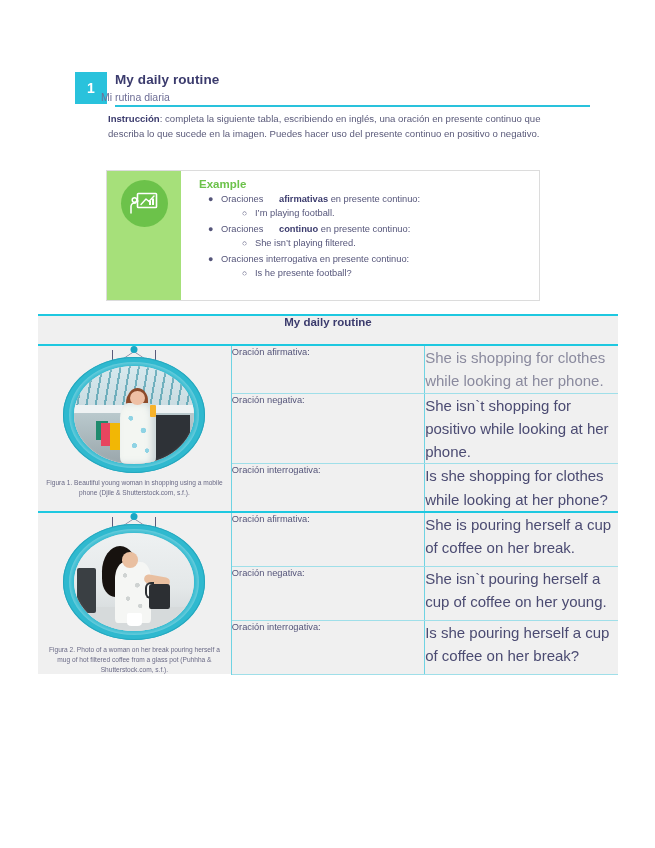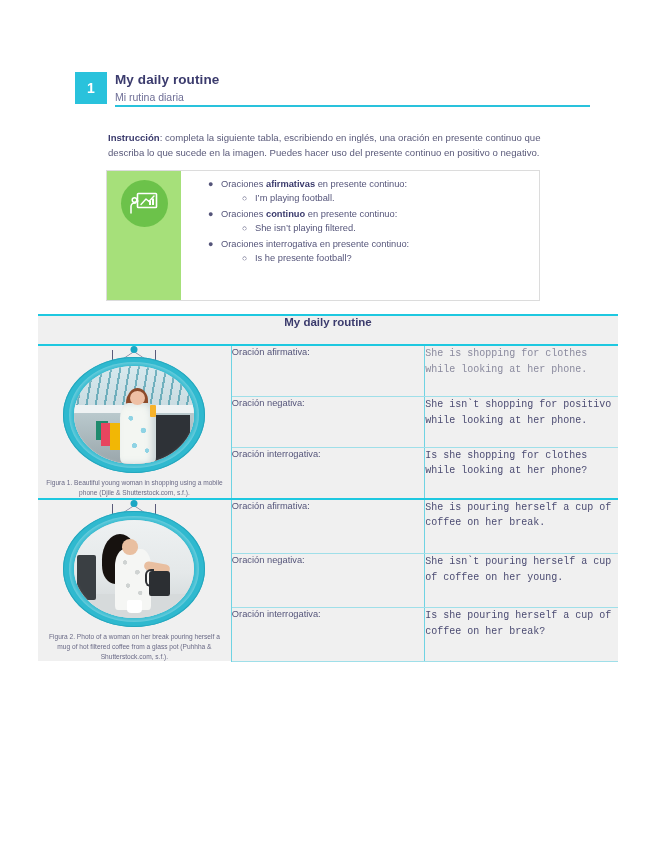--- a/index.html
+++ b/index.html
@@ -50,21 +50,21 @@
     left: 40px;
     top: 0px;
     font-size: 13.5px;
     font-weight: bold;
     color: #3b3b6d;
     letter-spacing: 0.1px;
     white-space: nowrap;
   }
   .title-sub {
     position: absolute;
-    left: 40px;
+    left: 26px;
     top: 19px;
     font-size: 10.5px;
     color: #6e6e96;
     white-space: nowrap;
   }
   .title-rule {
     position: absolute;
     left: 40px;
     top: 33px;
     width: 475px;
@@ -75,21 +75,20 @@
   
   .instruction {
     position: absolute;
     left: 108px;
     top: 111px;
     width: 455px;
     font-size: 9.6px;
     line-height: 1.58;
     color: #5a5a7a;
     text-align: left;
-    margin-top: 19px;
   }
   .instruction b {
     color: #3b3b6d;
     font-weight: bold;
   }
 
   
   .example-box {
     position: absolute;
     left: 106px;
@@ -161,21 +160,21 @@
     line-height: 1.45;
     color: #55557a;
   }
   ul.ex-l2 > li > .b2 {
     position: absolute;
     left: -13px;
     top: -0.5px;
     font-size: 8.5px;
     color: #55557a;
   }
-  .bold-word { font-weight: bold; color:#3b3b6d; }
+  .bold-word { font-weight: bold; color:#3b3b6d;margin-left:13px; }
 
   
   .tbl {
     position: absolute;
     left: 38px;
     top: 314px;
     width: 580px;
     border-collapse: collapse;
     table-layout: fixed;
   }
@@ -209,25 +208,24 @@
     border-bottom: 1.1px solid #9fdfe9;
     padding: 13px 6px 6px 10px;
     font-size: 9.3px;
     line-height: 1.45;
     color: #55557a;
     background: #f0f0f0;
   }
   .sent-cell {
     border-bottom: 1.1px solid #9fdfe9;
     padding: 9px 12px 6px 10px;
-    font-size: 10px;
+    font-size: 15px;
     line-height: 1.55;
     color: #4b4b72;
     background: #f0f0f0;
-    font-family: Liberation Mono, monospace;
   }
   .sent-cell.muted { color: #8a8a9e; }
   .grp-end { border-bottom: 2.5px solid #1ec8e0 !important; }
 
   
   .photo-frame {
     position: relative;
     width: 152px;
     height: 128px;
     margin: 0 auto;
@@ -393,20 +391,21 @@
           <path d="M12 13.5 L17 8 L20 10.5 L25 5" stroke="#ffffff" stroke-width="1.4" fill="none" stroke-linecap="round" stroke-linejoin="round"></path>
           <rect x="20" y="10" width="2" height="4" fill="#ffffff"></rect>
           <rect x="23" y="7.5" width="2" height="6.5" fill="#ffffff"></rect>
           <circle cx="5.5" cy="9" r="2.3" stroke="#ffffff" stroke-width="1.5" fill="none"></circle>
           <path d="M2 22 V15.5 a3.5 3.5 0 0 1 3.5-3.5 h1" stroke="#ffffff" stroke-width="1.5" fill="none" stroke-linecap="round"></path>
           <path d="M5.5 12 L9 10" stroke="#ffffff" stroke-width="1.4" stroke-linecap="round"></path>
         </svg>
       </div>
     </div>
     <div class="example-right">
+      <div class="example-title">Example</div>
       <ul class="ex-l1">
         <li>
           <span class="b1">●</span><span>Oraciones </span><span class="bold-word">afirmativas</span><span> en presente continuo:</span>
           <ul class="ex-l2">
             <li><span class="b2">○</span><span>I’m playing football.</span></li>
           </ul>
         </li>
         <li>
           <span class="b1">●</span><span>Oraciones </span><span class="bold-word">continuo</span><span> en presente continuo:</span>
           <ul class="ex-l2">

